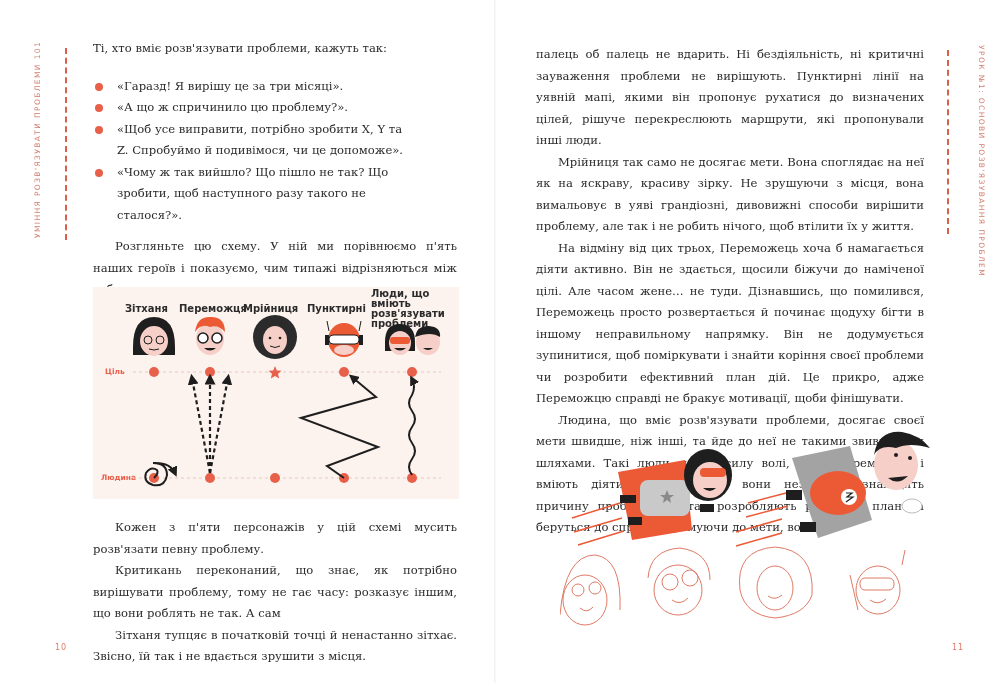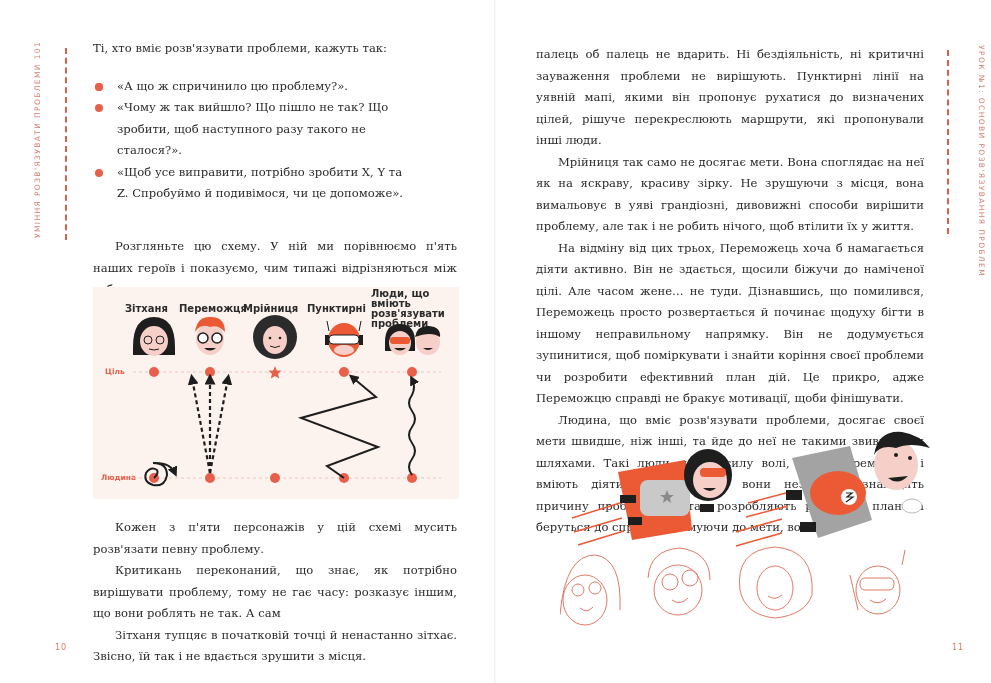--- a/index.html
+++ b/index.html
@@ -31,24 +31,24 @@
 </head>
 <body>
 
 <div class="page left">
   <div class="dash-v" style="left:40px; top:48px; height:192px;"></div>
   <div class="spine spine-left">УМІННЯ РОЗВ'ЯЗУВАТИ ПРОБЛЕМИ 101</div>
 
   <div class="body-text" style="left:68px; top:38px; width:372px;">
     <p style="margin-bottom:16px;">Ті, хто вміє розв'язувати проблеми, кажуть так:</p>
     <ul class="bullets">
-      <li><span class="dot"></span></li>
+      <li><span class="dot"></span><span>«Гаразд! Я вирішу це за три місяці».</span></li>
       <li><span class="dot"></span><span>«А що ж спричинило цю проблему?».</span></li>
+      <li style="padding-right:60px;"><span class="dot"></span><span>«Щоб усе виправити, потрібно зробити X, Y та Z. Спробуймо й подивімося, чи це допоможе».</span></li>
       <li style="padding-right:40px;"><span class="dot"></span><span>«Чому ж так вийшло? Що пішло не так? Що зробити, щоб наступного разу такого не сталося?».</span></li>
-      <li style="padding-right:60px;"><span class="dot"></span><span>«Щоб усе виправити, потрібно зробити X, Y та Z. Спробуймо й подивімося, чи це допоможе».</span></li>
     </ul>
   </div>
 
   <div class="body-text justify" style="left:68px; top:236px; width:364px;">
     <p class="indent">Розгляньте цю схему. У ній ми порівнюємо п'ять наших героїв і показуємо, чим типажі відрізняються між собою.</p>
   </div>
 
   <div class="diagram">
     <div class="lbl" style="left:32px; top:17px; width:54px;">Зітханя</div>
     <div class="lbl" style="left:86px; top:17px; width:60px;">Переможця</div>

